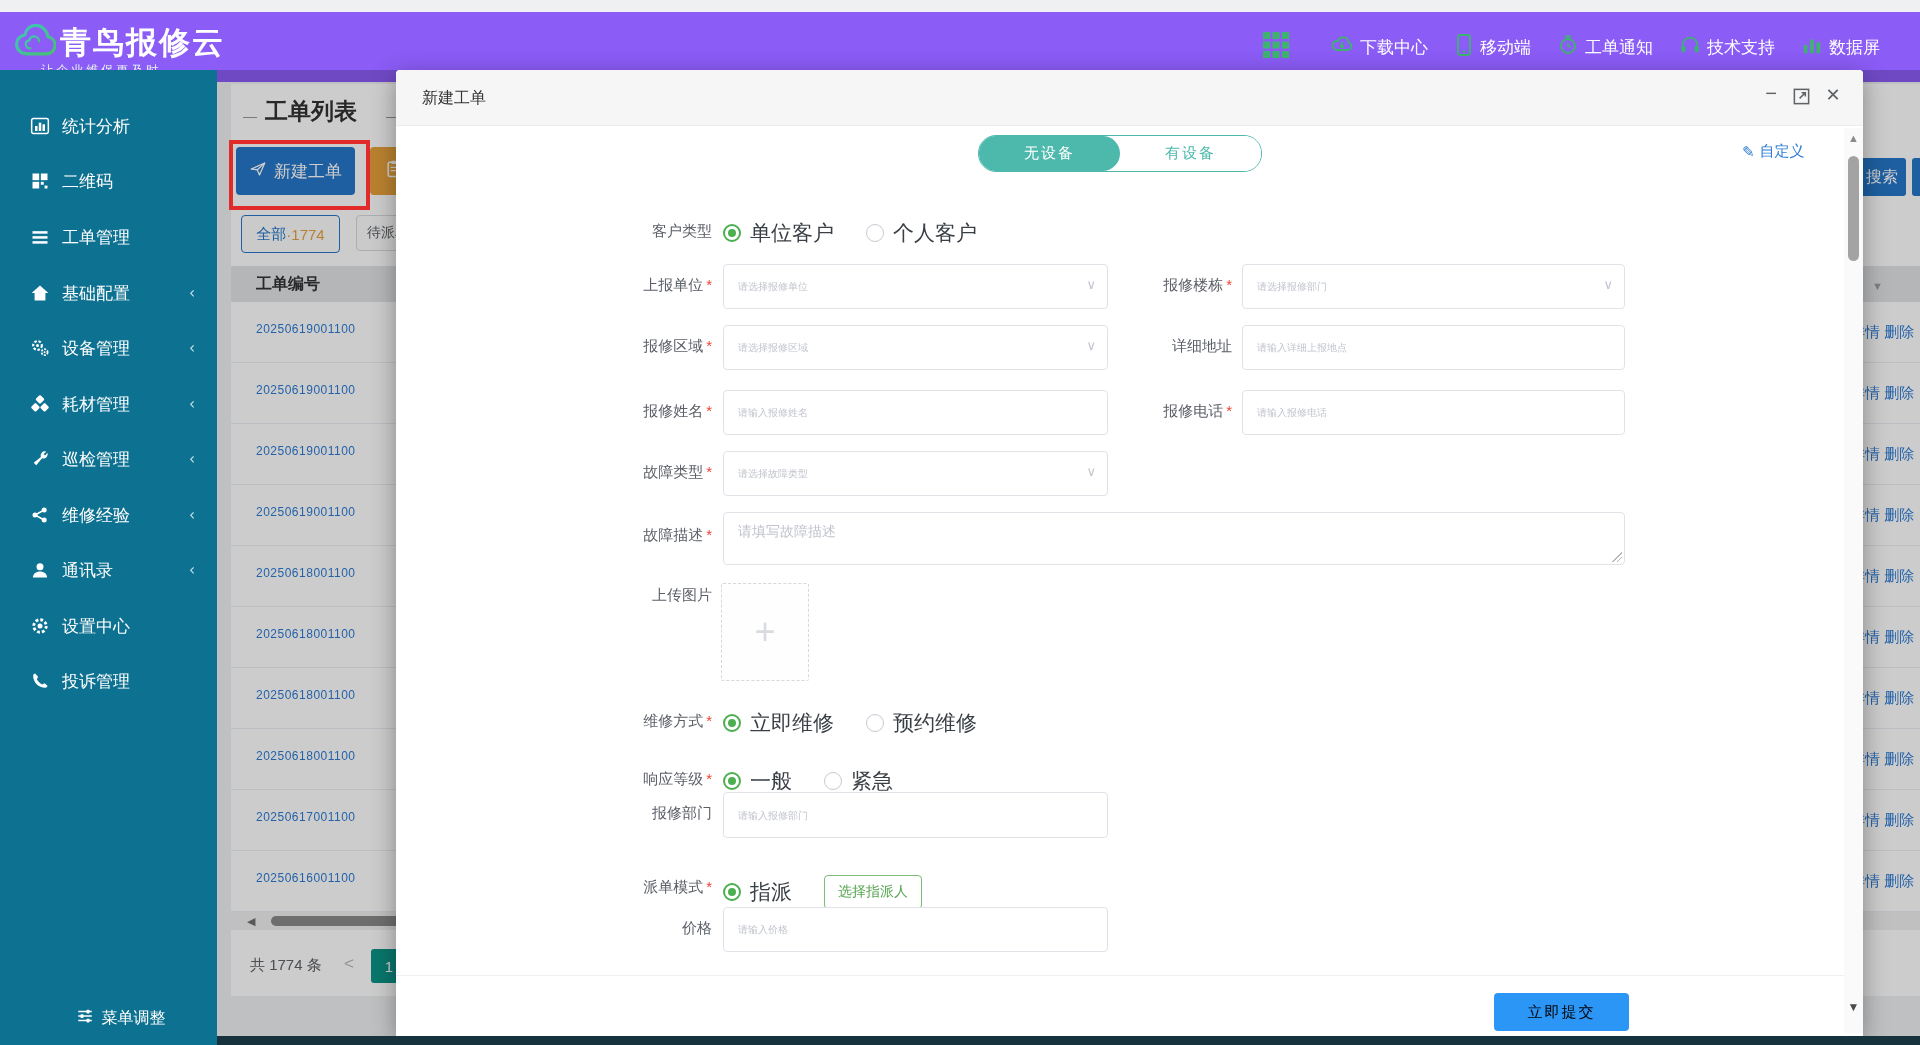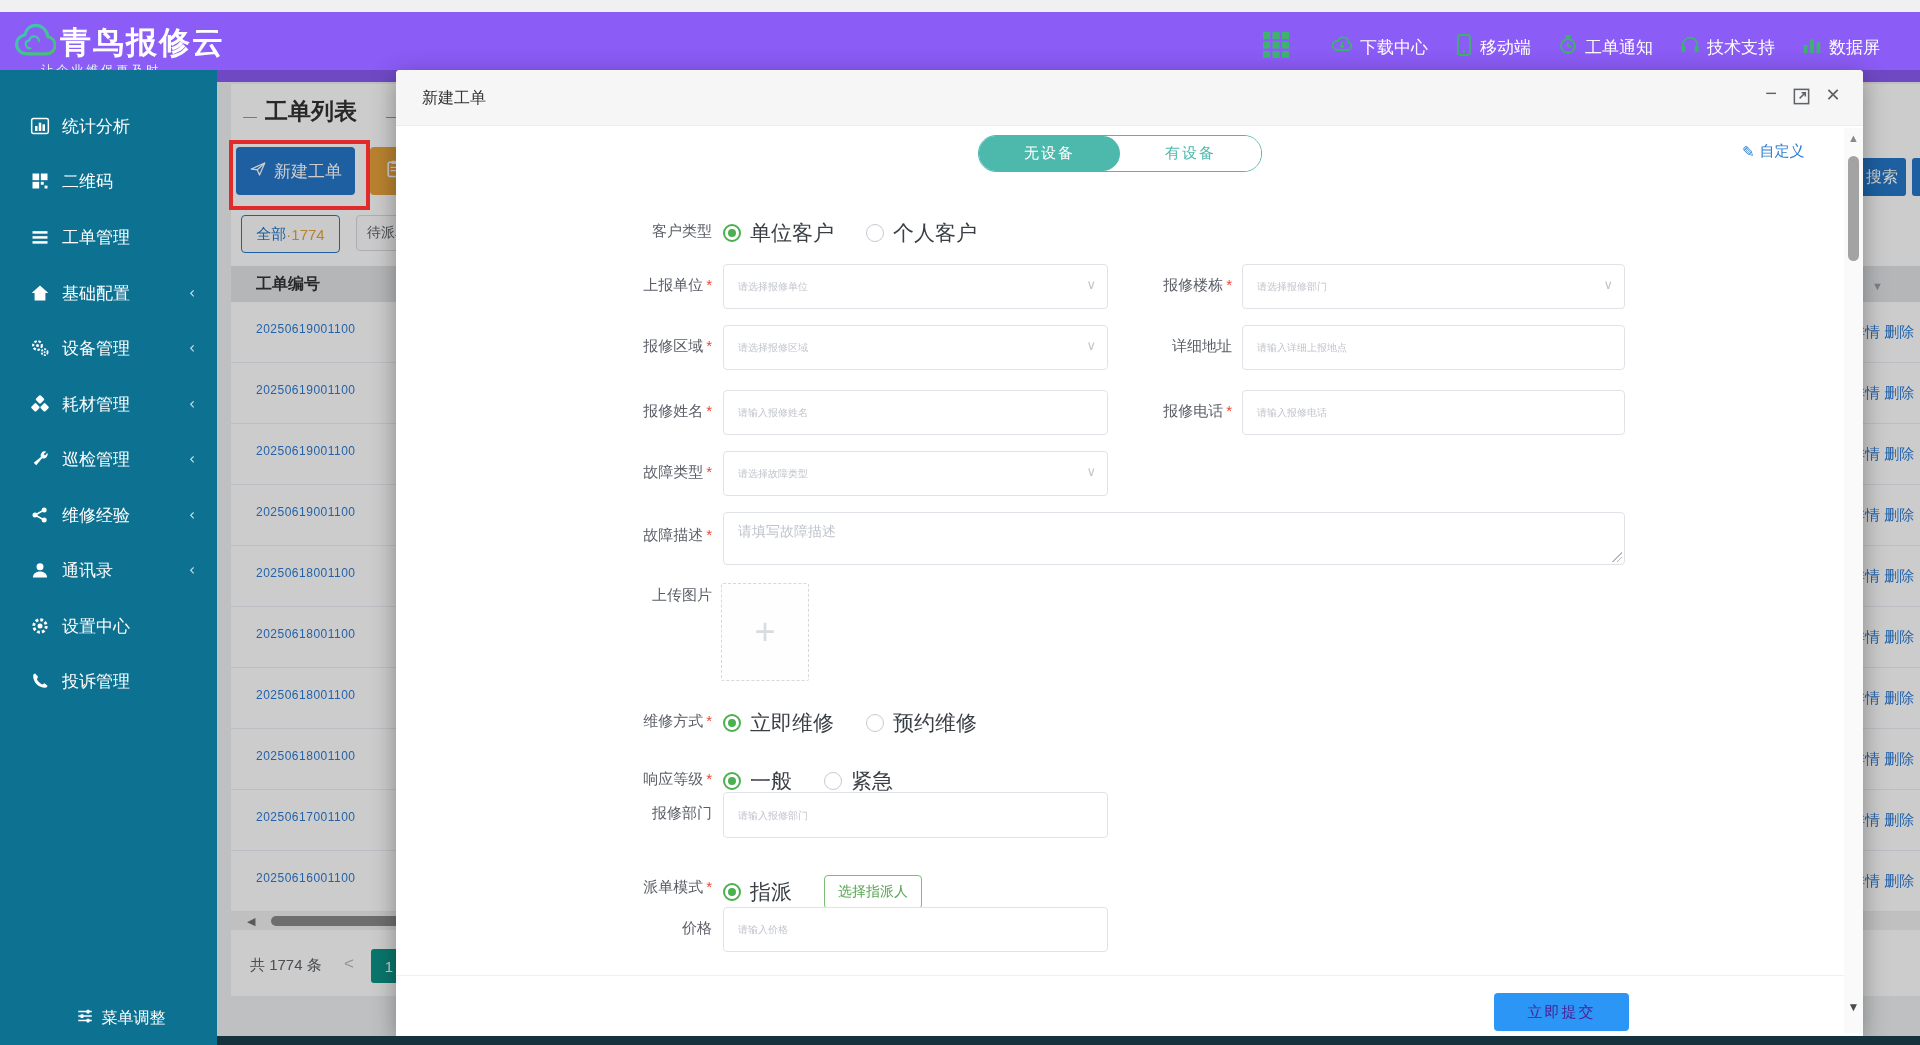--- a/index.html
+++ b/index.html
@@ -84,21 +84,21 @@
       display:flex;align-items:center;justify-content:center;color:#d8dbe0;font-size:36px;cursor:pointer;background:#fefefe;}
   .rgroup{position:absolute;left:327px;display:flex;align-items:center;gap:32px;}
   .ritem{display:flex;align-items:center;gap:9px;}
   .radio{width:18px;height:18px;border:1px solid #c6cad1;border-radius:50%;background:#fff;box-sizing:border-box;cursor:pointer;flex:none;}
   .radio.on{border:2px solid #4caf50;position:relative;}
   .radio.on::after{content:"";position:absolute;left:3px;top:3px;width:8px;height:8px;background:#4caf50;border-radius:50%;}
   .rtxt{font-size:21px;color:#3a3f45;}
   .btn-assign{border:1px solid #7cbc77;color:#57a552;background:#fff;border-radius:4px;font-size:14px;padding:7px 13px;
       font-family:inherit;cursor:pointer;}
   .m-foot{position:absolute;left:0;top:905px;width:1467px;height:61px;border-top:1px solid #f0f0f0;background:#fff;}
-  .btn-submit{position:absolute;left:1098px;top:17px;width:135px;height:38px;background:#2b96f5;color:#4c1d95;border:none;
+  .btn-submit{position:absolute;left:1098px;top:17px;width:135px;height:38px;background:#2b96f5;color:#000000;border:none;
       border-radius:4px;font-size:15px;letter-spacing:2px;font-family:inherit;cursor:pointer;}
   
   .vscroll{position:absolute;left:1844px;top:128px;width:19px;height:905px;background:#fafafa;z-index:60;}
   .vscroll .up{position:absolute;left:0;top:4px;width:19px;text-align:center;color:#8a8a8a;font-size:11px;}
   .vscroll .vt{position:absolute;left:4px;top:28px;width:11px;height:105px;background:#a3a3a3;border-radius:6px;cursor:pointer;}
   .vscroll .dn{position:absolute;left:0;top:872px;width:19px;text-align:center;color:#4a4a4a;font-size:12px;}
 </style>
 </head>
 <body>
 

